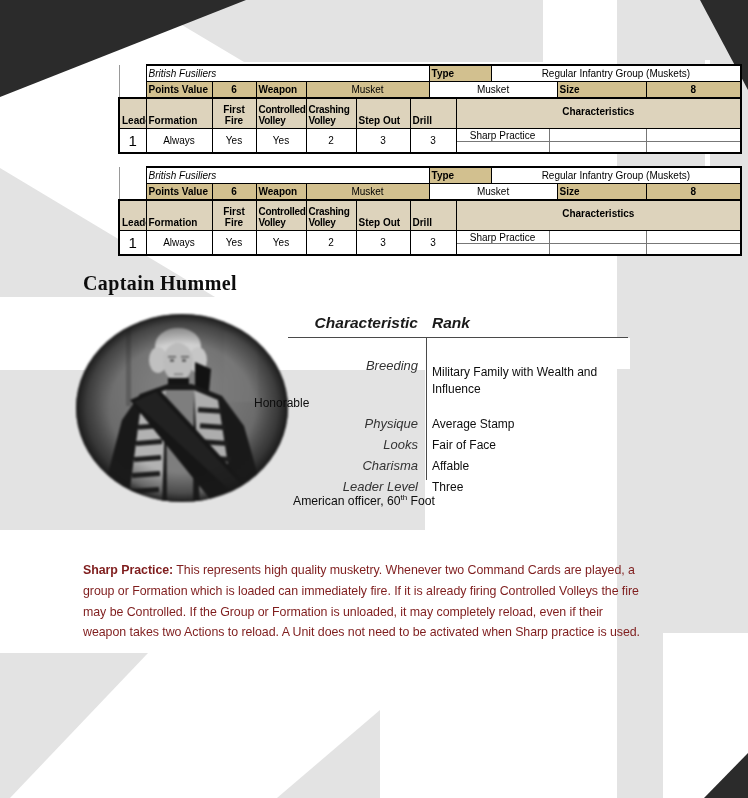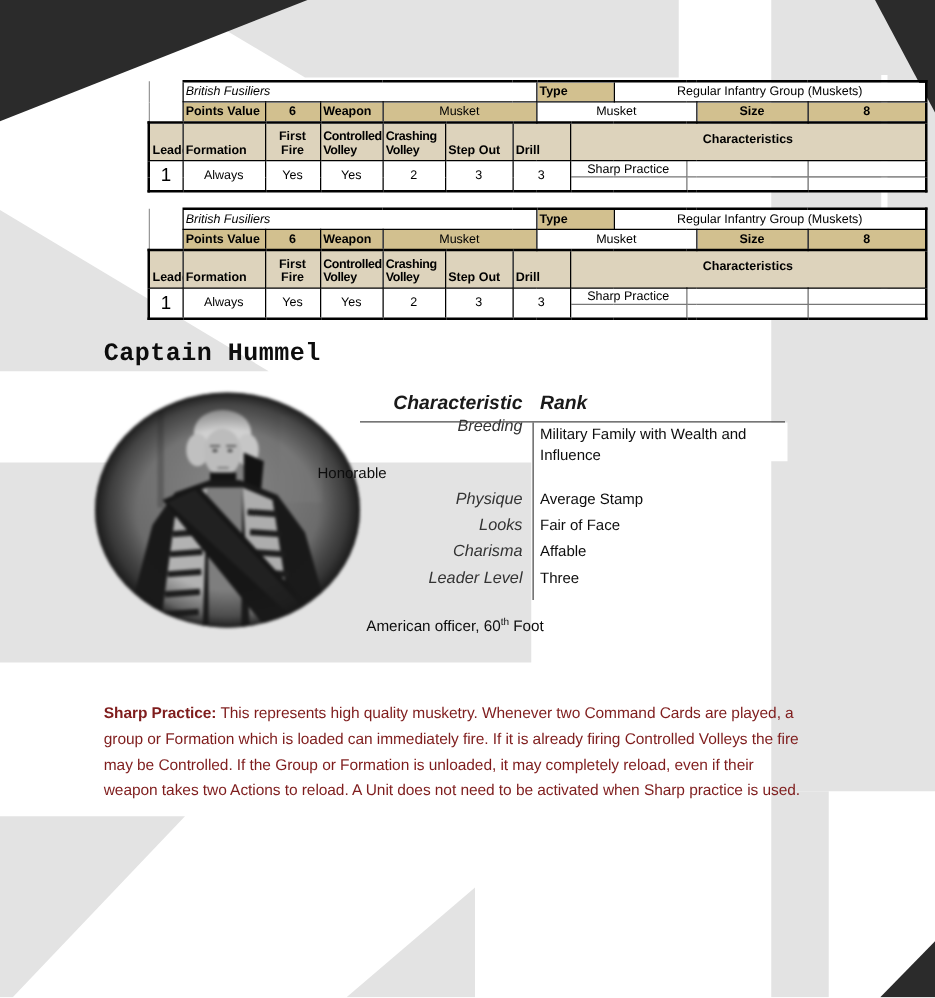--- a/index.html
+++ b/index.html
@@ -9,42 +9,42 @@
 
   
   .rt{position:absolute;left:83px;border-collapse:collapse;table-layout:fixed;width:624px;
       font-family:"Liberation Sans",sans-serif;font-size:10px;color:#000;margin-left:35px;}
   .rt.t1{top:64px;} .rt.t2{top:166px;}
   .rt td{border:1px solid #000;padding:0 2px;overflow:hidden;white-space:nowrap;
          background:#fff;height:15px;vertical-align:middle;}
   .rt .r3 td{height:27px;vertical-align:bottom;white-space:normal;line-height:10.5px;padding-bottom:2px;}
   .rt .r4a td{height:12px;} .rt .r4b td{height:10px;}
   .rt td.corner{border:none;border-left:1px solid #999;background:transparent;}
-  .b{font-weight:bold;} .c{text-align:center;} .rr{text-align:center;} .i{font-style:italic;}
+  .b{font-weight:bold;} .c{text-align:center;} .rr{text-align:left;} .i{font-style:italic;}
   .tan{background:#d2c08f !important;} .ltan{background:#ddd3bc !important;}
   .bt{border-top-width:2px !important;} .br2{border-right-width:2px !important;}
   .bb2{border-bottom-width:2px !important;} .bl2{border-left-width:2px !important;}
   .gb{border-bottom:1px solid #777 !important;} .gr{border-right:1px solid #777 !important;}
   .cv{letter-spacing:-0.3px;}
   .leadnum{font-size:15px;text-align:center;vertical-align:middle;}
   .vmid{vertical-align:middle !important;}
 
   
-  #officer-name{position:absolute;left:83px;top:272px;font-family:Liberation Mono, monospace;
+  #officer-name{position:absolute;left:83px;top:272px;font-family:Liberation Serif, serif;
         font-weight:bold;font-size:20px;letter-spacing:.4px;color:#0d0d0d;}
   #portrait{position:absolute;left:74px;top:312px;width:216px;height:192px;filter:blur(1.1px);}
 
   #char-head{position:absolute;left:240px;top:314px;width:390px;display:flex;
         font-style:italic;font-weight:bold;font-size:15.5px;color:#1a1a1a;}
   #char-head .hl{width:178px;text-align:right;}
   #char-head .hv{margin-left:14px;}
   #char-underline{position:absolute;left:288px;top:337px;width:340px;border-top:1px solid #4a4a4a;}
   #char-divider{position:absolute;left:426px;top:338px;height:142px;border-left:1px solid #4a4a4a;}
   #breeding-cell-white{position:absolute;left:428px;top:338px;width:202px;height:31px;background:#fff;}
-  #char-rows{position:absolute;left:240px;top:331px;width:400px;font-size:12px;}
+  #char-rows{position:absolute;left:240px;top:356px;width:400px;font-size:12px;}
   .crow{display:flex;align-items:flex-start;height:21px;}
   .crow.tall{height:37px;}
   .crow .cl{width:178px;text-align:right;font-style:italic;font-size:13px;color:#333;line-height:20px;}
   .crow .cd{margin-left:14px;width:196px;line-height:16.5px;padding-top:8px;color:#0d0d0d;}
   .crow:not(.tall) .cd{line-height:20px;padding-top:0;}
 
   #caption{position:absolute;left:293px;top:493px;font-size:12.2px;color:#0d0d0d;}
   #caption sup{font-size:8px;}
 
   

